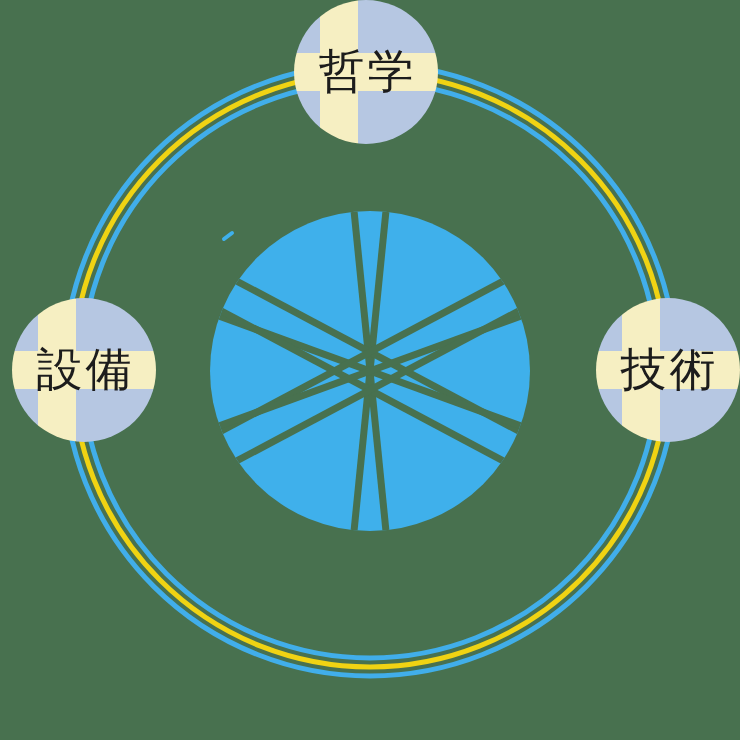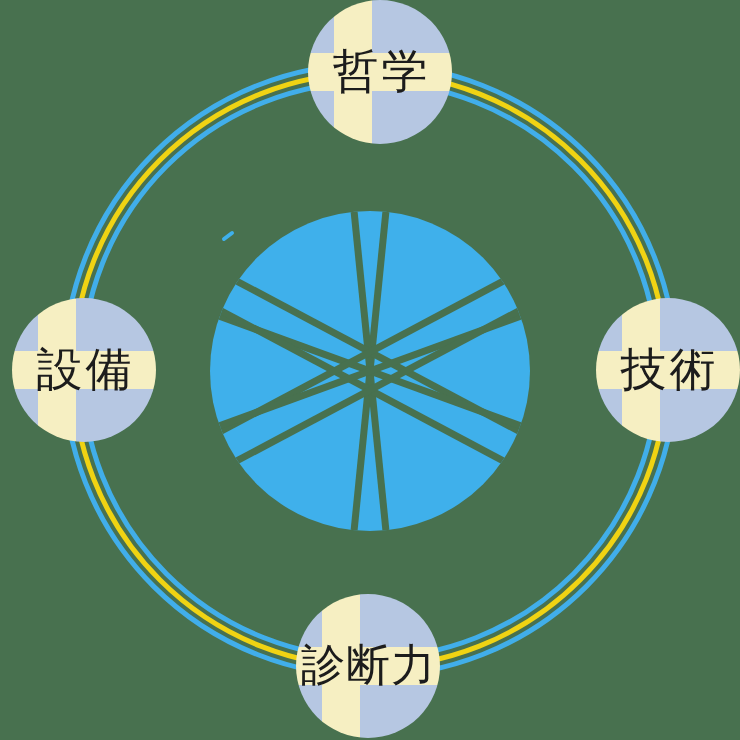--- a/index.html
+++ b/index.html
@@ -37,21 +37,21 @@
   }
   .node-label {
     color: #1c1c1c;
     font-size: 46px;
     font-weight: 500;
     letter-spacing: 3px;
     margin-right: -3px; 
     white-space: nowrap;
     line-height: 1;
   }
-  .node--top    { left: 308px; top: 0px; }
+  .node--top    { left: 294px; top: 0px; }
   .node--right  { left: 596px; top: 298px; text-align: center; }
   .node--bottom { left: 296px; top: 594px; }
   .node--left   { left: 12px;   top: 298px; }
   .node--bottom .node-label { font-size: 44px; letter-spacing: 1px; margin-right: -1px; }
 </style>
 </head>
 <body>
 
 <div class="stage">
 
@@ -88,21 +88,18 @@
   </svg>
 
   <div class="node node--top">
     <span class="node-label">哲学</span>
   </div>
 
   <div class="node node--right">
     <span class="node-label">技術</span>
   </div>
 
-  <div class="node node--bottom">
-    <span class="node-label">診断力</span>
-  </div>
 
   <div class="node node--left">
     <span class="node-label">設備</span>
   </div>
 
 </div>
 
 </body></html>

